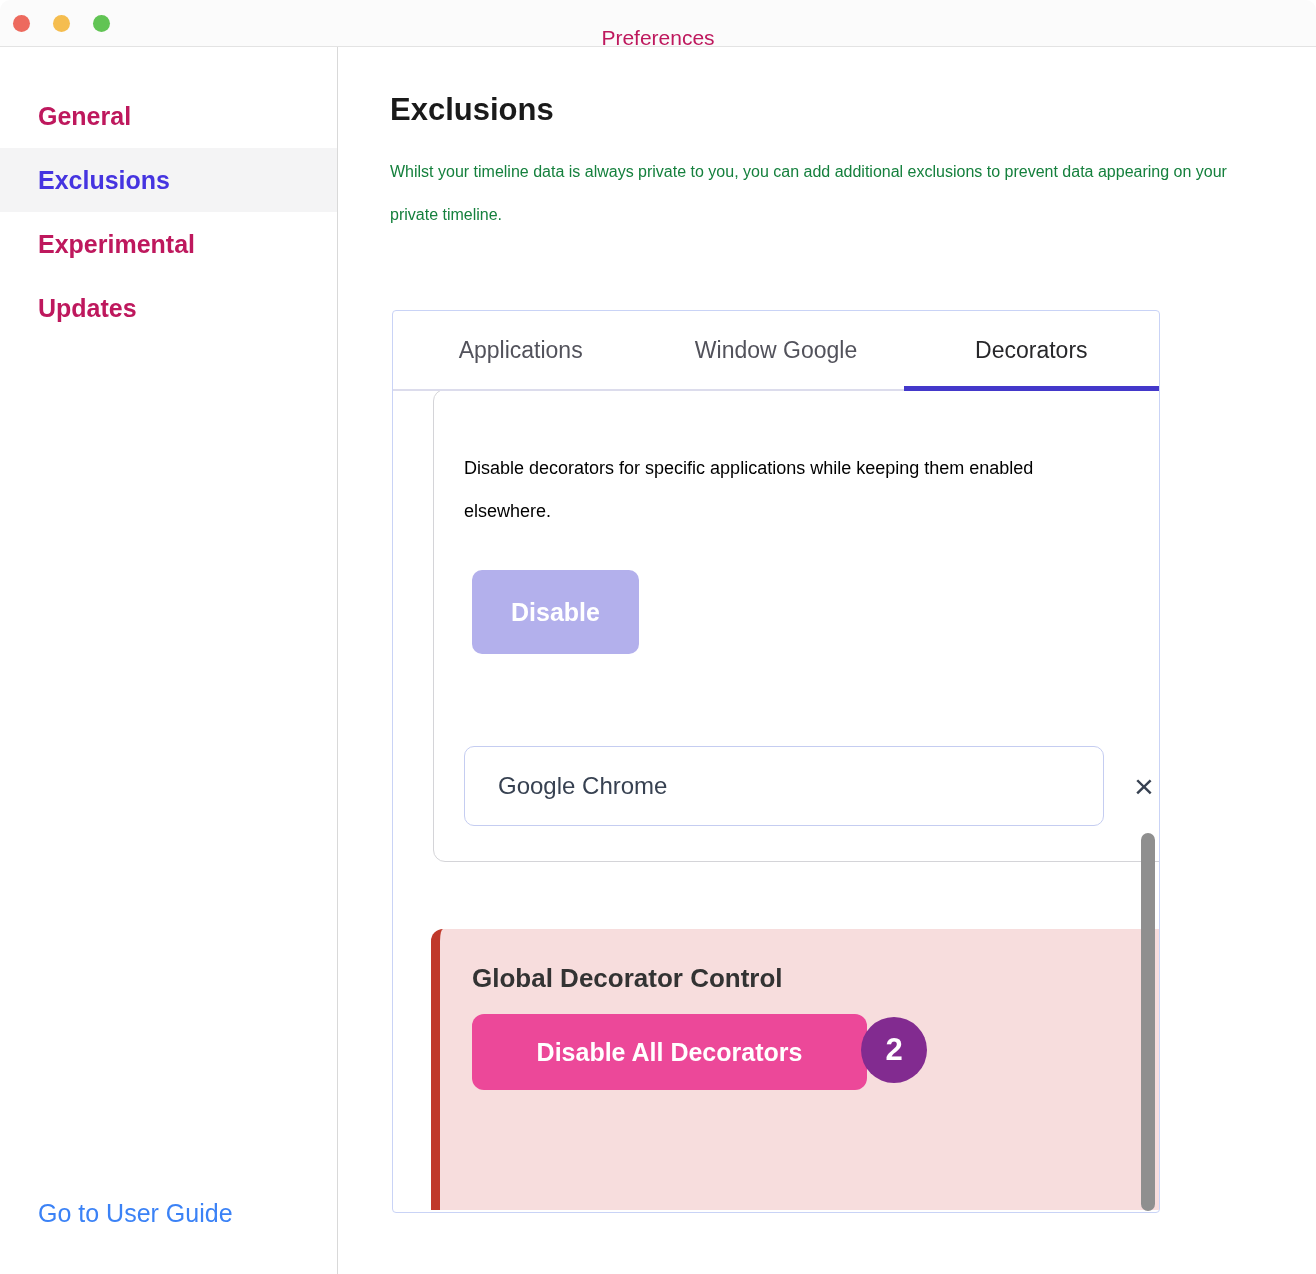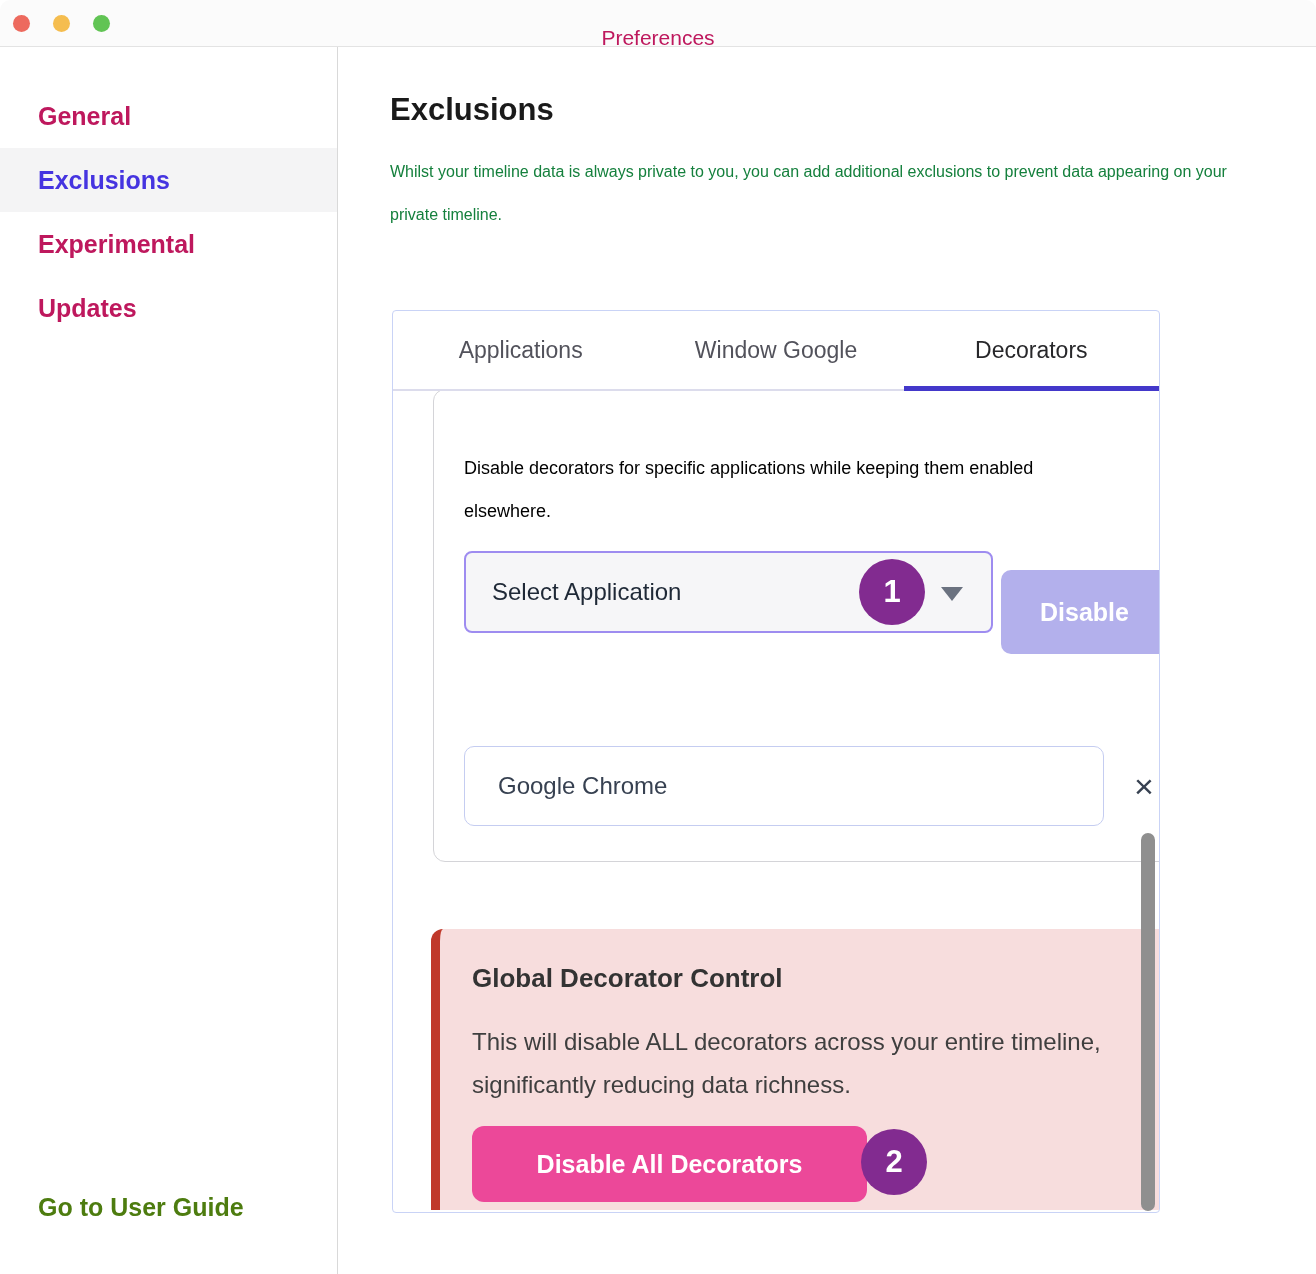--- a/index.html
+++ b/index.html
@@ -17,21 +17,21 @@
   .light.green { background:#61c454; }
   .win-title { font-size:21px; font-weight:400; color:#be185d;margin-top:29px; }
 
   
   .app-body { display:flex; height:1227px; }
   .sidebar { width:338px; border-right:1px solid #d9d9d9; position:relative; flex:none; }
   .nav { margin-top:37px; }
   .nav-item { height:64px; display:flex; align-items:center; padding-left:38px;
               font-size:25px; font-weight:700; color:#be185d; cursor:default; }
   .nav-item.active { background:#f4f4f5; color:#4534e0; }
-  .sidebar-footer { position:absolute; left:38px; bottom:52px; font-size:25px; font-weight:700; color:#4d7c0f; }
+  .sidebar-footer { position:absolute; left:38px; bottom:46px; font-size:25px; font-weight:400; color:#3b82f6; }
 
   .main { flex:1; position:relative; padding-left:52px; }
   .page-title { margin-top:45px; font-size:31px; font-weight:700; color:#1a1a1a; }
   .intro { margin-top:22px; width:845px; font-size:16px; line-height:43px; color:#15803d; }
 
   
   .panel { position:absolute; left:54px; top:263px; width:768px; height:903px; background:#fff;
            border:1.5px solid #c9d3f6; border-radius:4px; overflow:hidden; }
   .tabs { display:flex; height:80px; border-bottom:2px solid #dcdcec; }
   .tab { flex:1; display:flex; align-items:center; justify-content:center;
@@ -117,41 +117,33 @@
             <div class="tab-underline"></div>
           </div>
         </div>
 
         <div class="scroll-area">
 
           <div class="inner-card">
             <p class="card-desc">Disable decorators for specific applications while keeping them enabled elsewhere.</p>
 
             <div class="select-row">
-              <div class="app-select">
-                <span>Select Application</span>
-                <div class="badge badge-1">
-                  <span>1</span>
-                </div>
-                <div class="select-arrow"></div>
-              </div>
               <button class="disable-btn">Disable</button>
             </div>
 
             <div class="chrome-row">
               <div class="chrome-box">
                 <span>Google Chrome</span>
               </div>
               <button class="remove-btn">×</button>
             </div>
           </div>
 
           <div class="danger-card">
             <h3 class="danger-heading">Global Decorator Control</h3>
-            <p class="danger-desc">This will disable ALL decorators across your entire timeline, significantly reducing data richness.</p>
             <div class="danger-btn-row">
               <button class="danger-btn">Disable All Decorators</button>
               <div class="badge badge-2">
                 <span>2</span>
               </div>
             </div>
           </div>
 
         </div>
 

